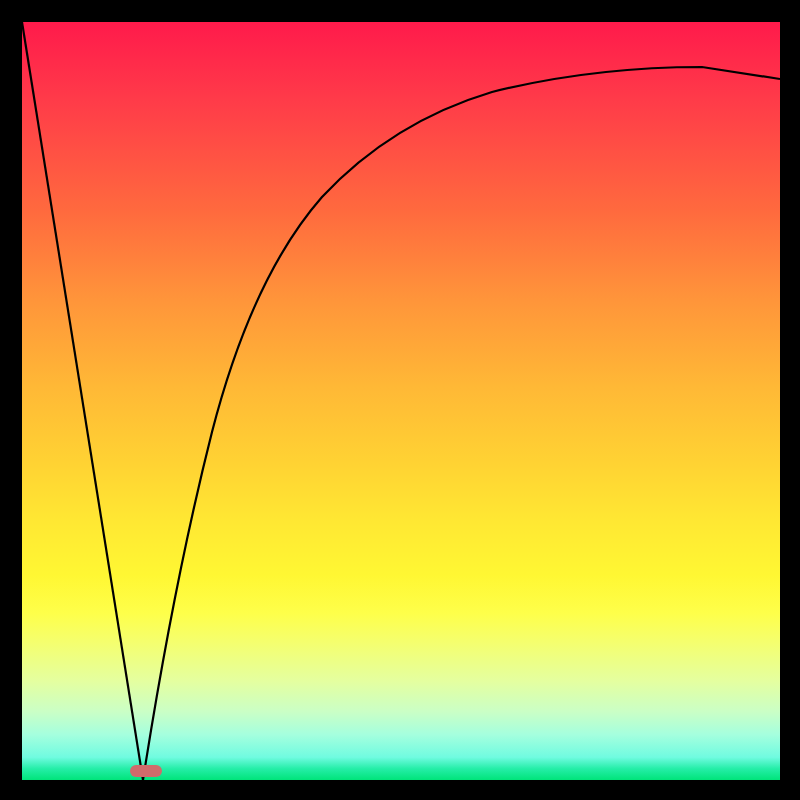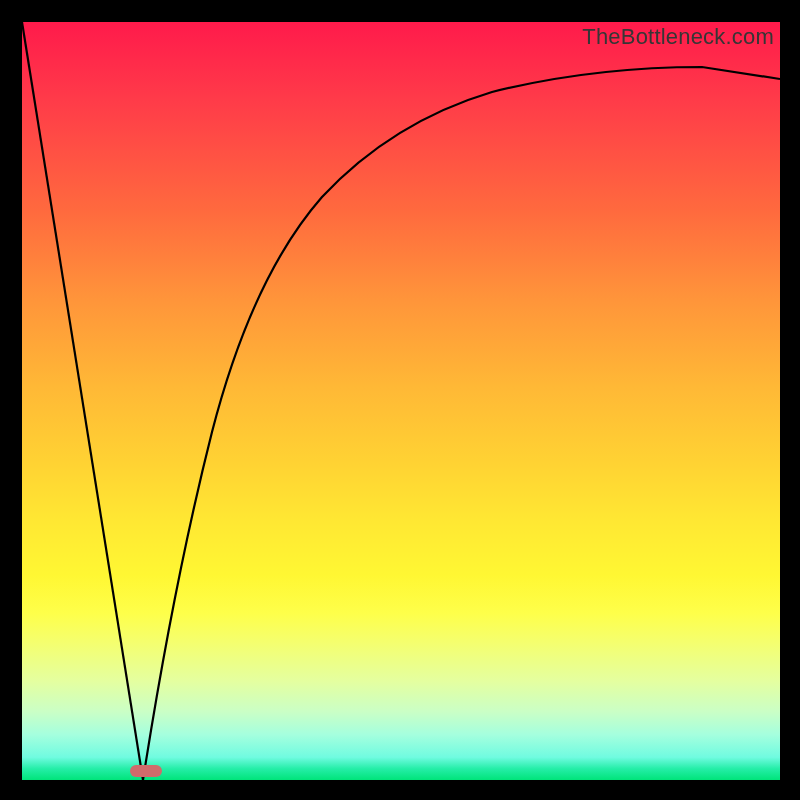--- a/index.html
+++ b/index.html
@@ -68,21 +68,20 @@
     z-index: 3;
   }
 </style>
 </head>
 <body>
 
 <div class="frame">
 
   <div class="plot">
 
-    <div class="watermark">TheBottleneck.com</div>
 
     <svg class="curve" viewBox="0 0 758 758" preserveAspectRatio="none">
 
       <path d="M 0 0 L 121 758" stroke="#000" stroke-width="2.2" fill="none"></path>
 
       <path d="M 121 758
                Q 152 560 190 410
                Q 230 255 300 175
                Q 370 100 470 70
                Q 570 45 680 45

